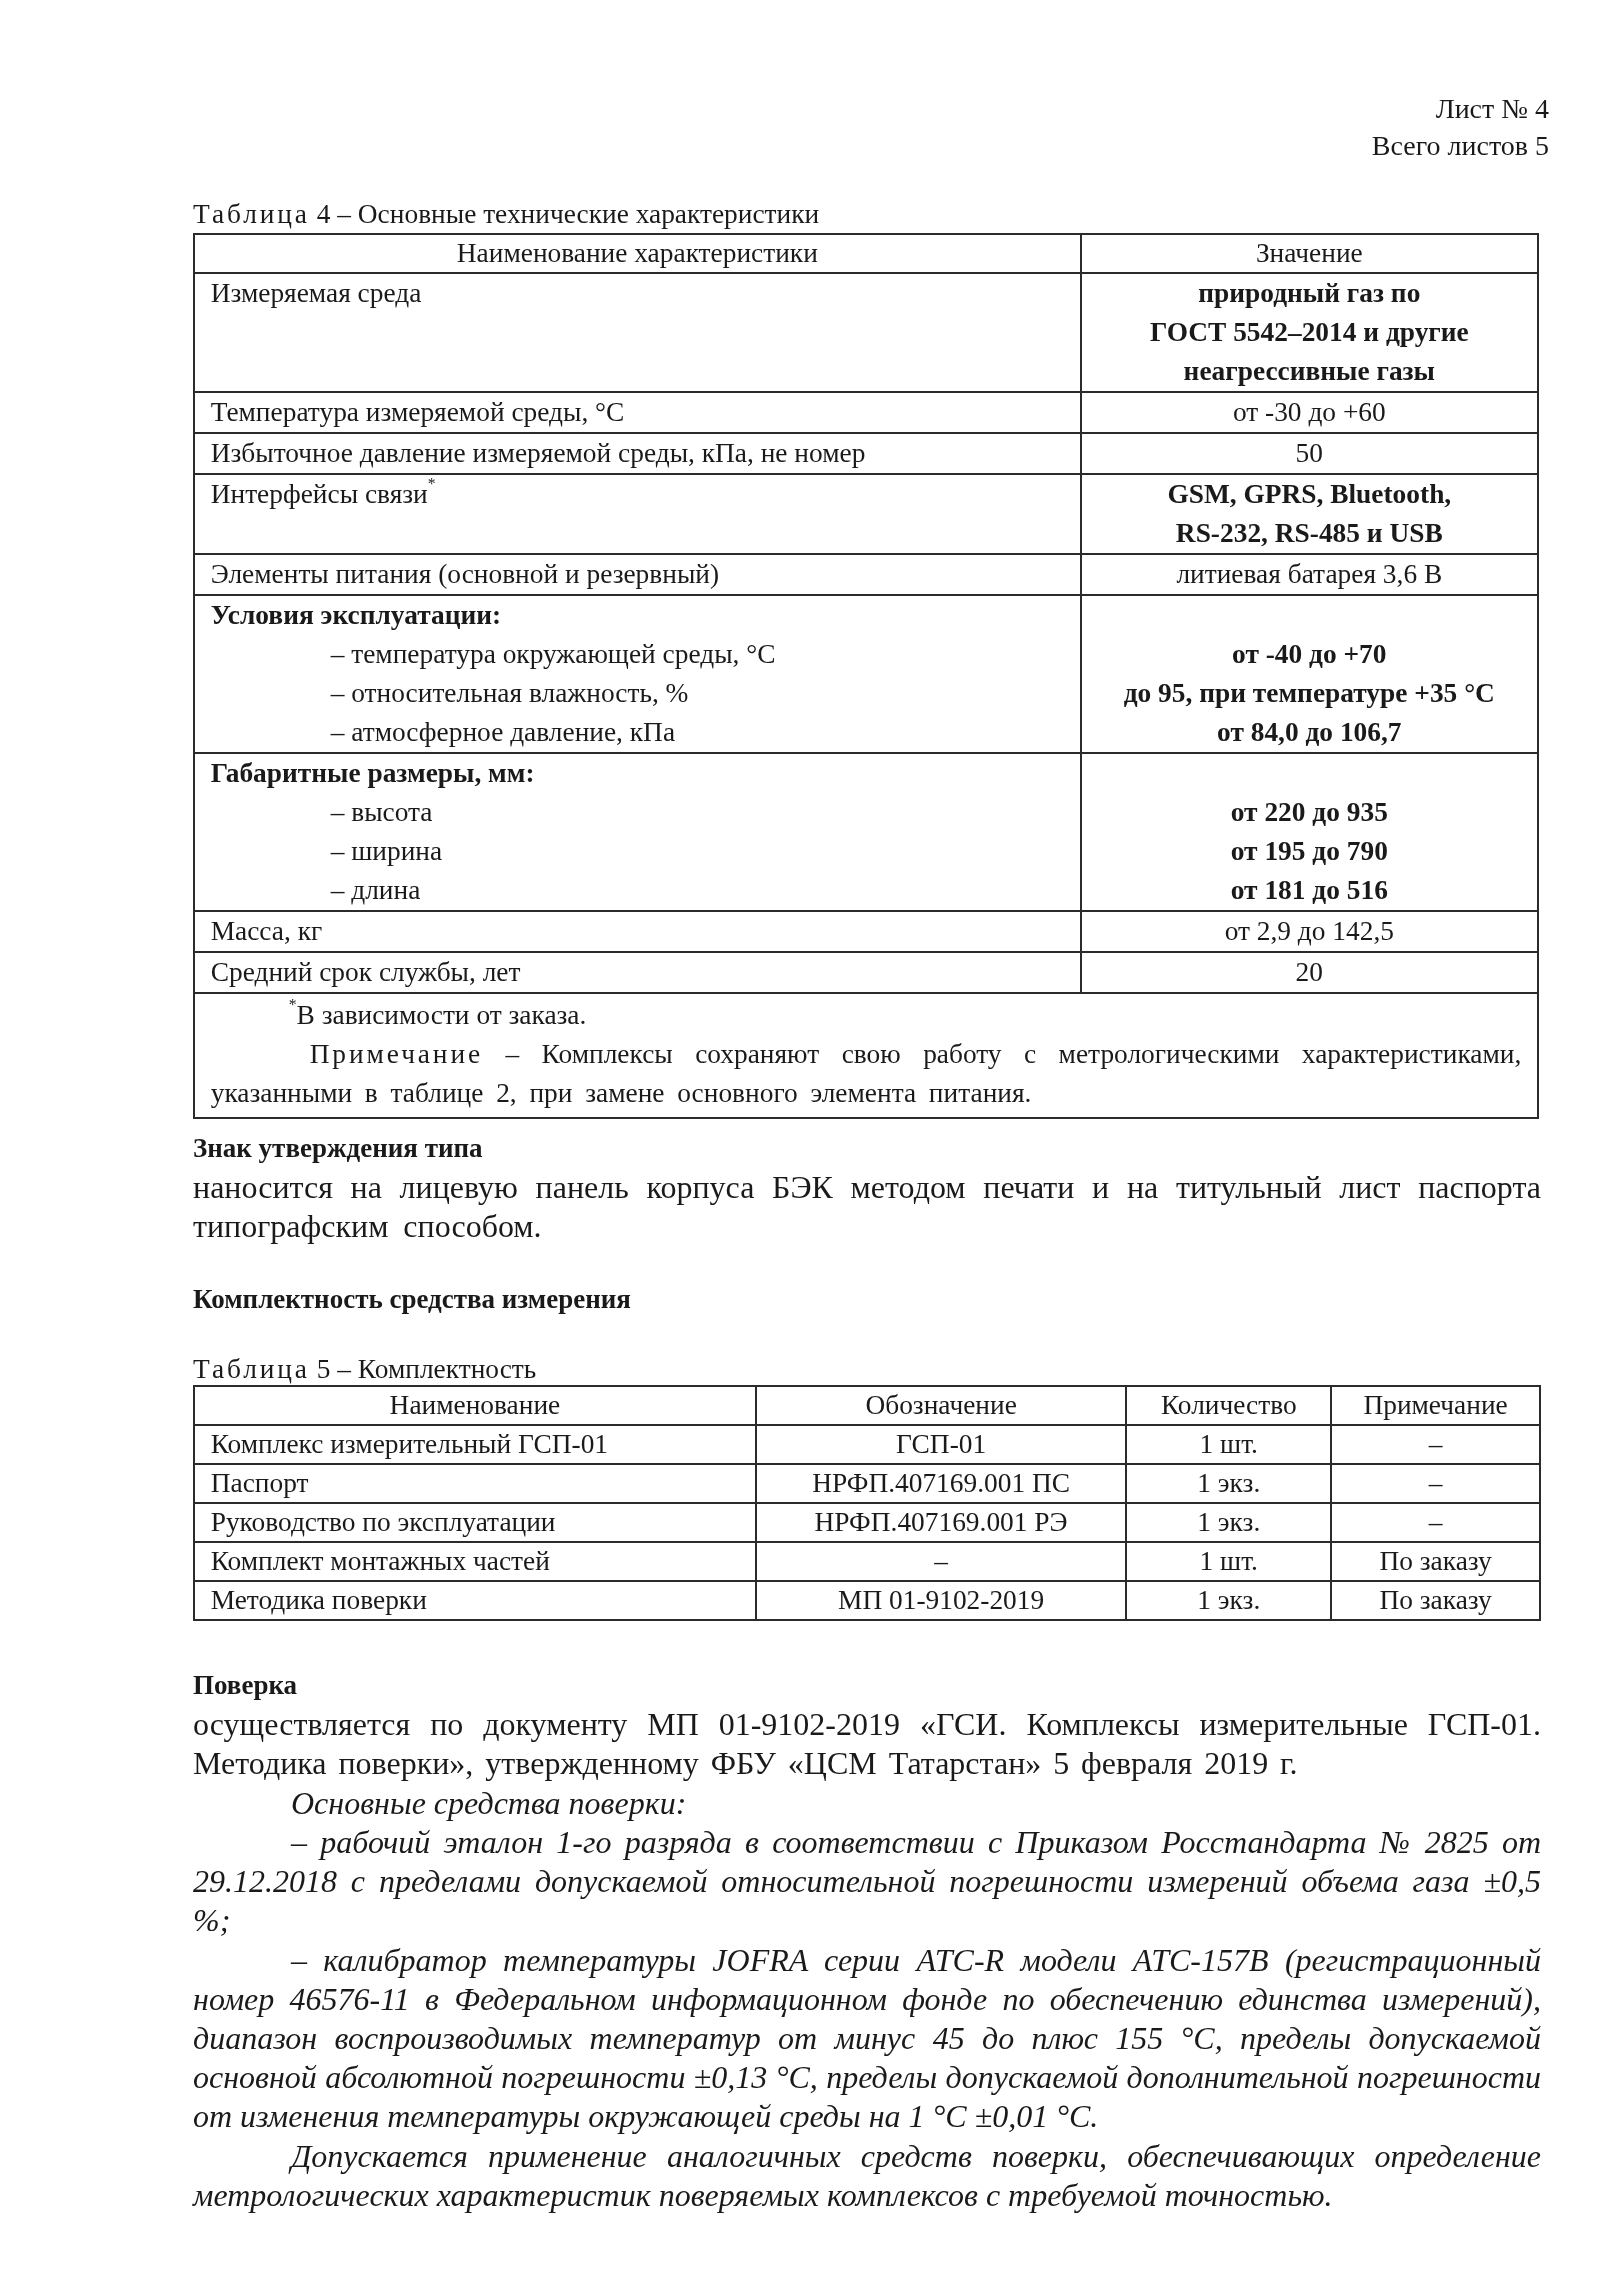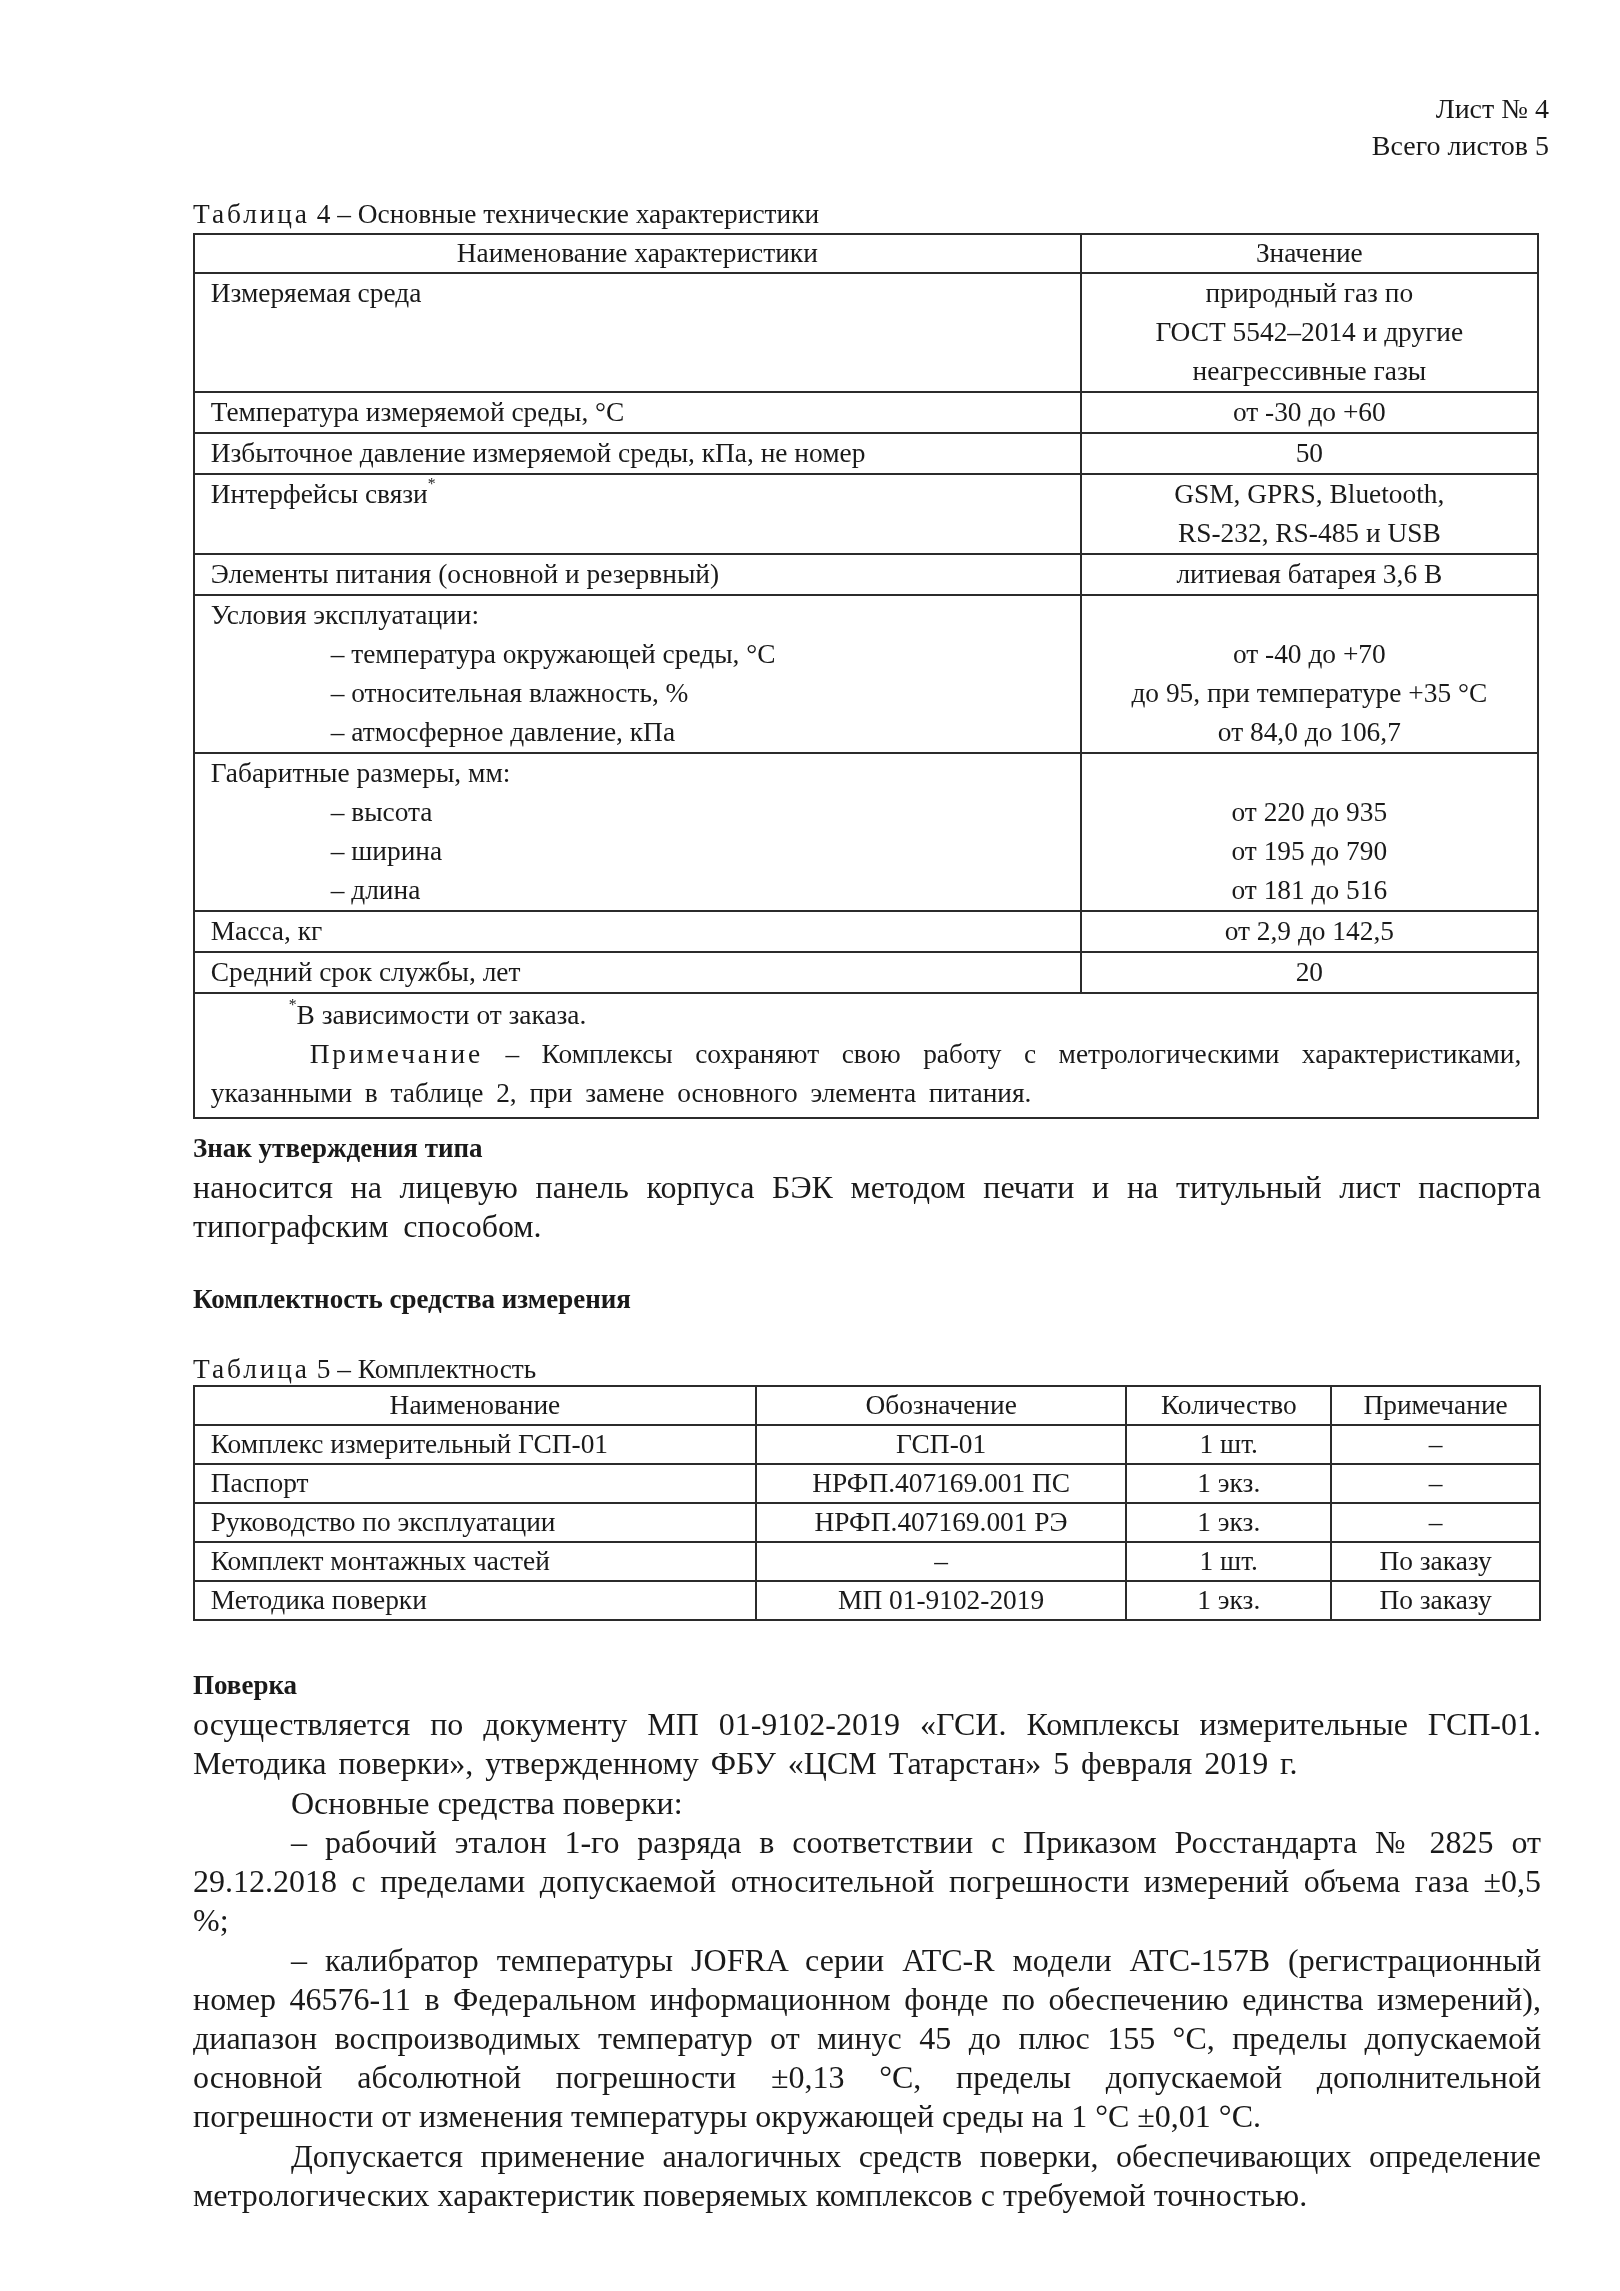--- a/index.html
+++ b/index.html
@@ -20,34 +20,34 @@
   td, th { border: 2px solid #2b2b2b; padding: 0; font-weight: normal; vertical-align: top; }
   
   #t4 { top: 233px; width: 1346px; }
   #t4 col.c1 { width: 888px; }
   #t4 col.c2 { width: 458px; }
   #t4 th { height: 37px; line-height: 37px; text-align: center; }
   #t4 td { line-height: 39px; }
   #t4 td.name { padding-left: 15.7px; }
   #t4 td.val { text-align: center; }
   #t4 .sub { padding-left: 120px; display: block; }
-  #t4 .line { display: block; }
+  #t4 .line { display: block; font-weight: bold; }
   #t4 .blank { display: block; height: 39px; }
   #t4 td.foot { line-height: 39px; padding: 2px 15.7px 3.9px 15.7px; }
   .foot-star { padding-left: 78px; }
   .foot-note { text-indent: 99px; text-align: justify; text-align-last: left; word-spacing: 5.9px; }
   .foot-note .spaced { letter-spacing: 2.9px; }
   sup.star { font-size: 15.7px; vertical-align: 13.7px; line-height: 0; }
   
   .section-title { position: absolute; left: 193px; font-weight: bold; font-size: 27px; line-height: 39px; }
   .para {
     position: absolute; left: 193px; width: 1348px; font-size: 32px; line-height: 39px;
     text-align: justify; margin: 0;
   }
-  .para.indent { text-indent: 98px; }
+  .para.indent { text-indent: 98px; font-style: italic; }
   .para.left { text-align: left; }
   
   #t5 { top: 1385px; width: 1348px; }
   #t5 col.c1 { width: 563px; }
   #t5 col.c2 { width: 371px; }
   #t5 col.c3 { width: 205px; }
   #t5 col.c4 { width: 209px; }
   #t5 th, #t5 td { height: 37px; line-height: 37px; text-align: center; }
   #t5 td.name { text-align: left; padding-left: 15.7px; }
 </style>

